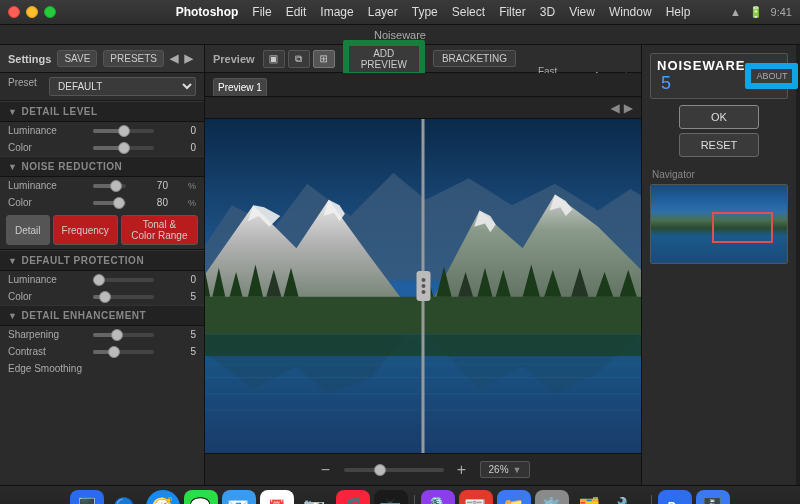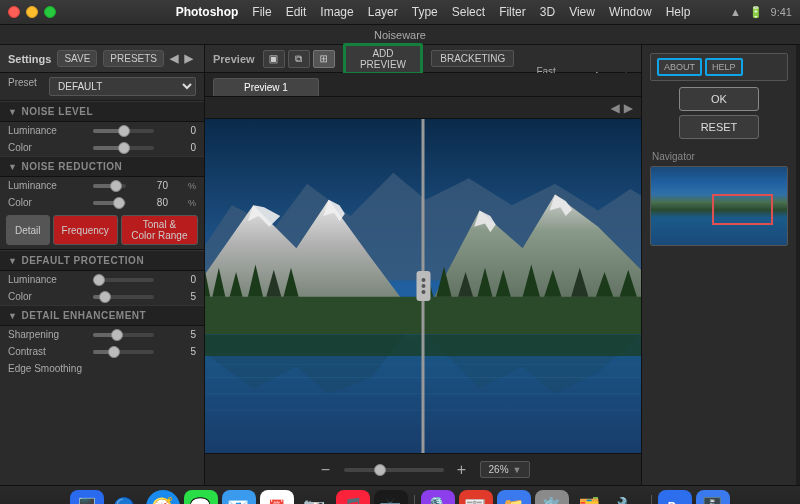--- a/index.html
+++ b/index.html
@@ -99,39 +99,39 @@
     }
     #preview-header .preview-label { color: #aaa; font-size: 11px; font-weight: 600; }
     .preview-btns { display: flex; gap: 3px; align-items: center; }
     .prev-btn {
       width: 22px; height: 18px; background: #3a3a3a; border: 1px solid #555;
       color: #ccc; font-size: 10px; display: flex; align-items: center; justify-content: center;
       cursor: pointer; border-radius: 2px;
     }
     .prev-btn.active { background: #555; border-color: #777; }
     .add-preview-btn {
-      background: #3a3a3a; border: 3px solid #15803d; color: #ccc; font-size: 10px;
+      background: #3a3a3a; border: 6px solid #15803d; color: #ccc; font-size: 10px;
       padding: 2px 8px; border-radius: 2px; cursor: pointer;
     }
     .bracketing-btn {
       background: #3a3a3a; border: 1px solid #555; color: #ccc; font-size: 10px;
       padding: 2px 8px; border-radius: 2px; cursor: pointer;
     }
     .preview-options { display: flex; align-items: center; gap: 6px; margin-left: 4px; }
     .radio-group { display: flex; align-items: center; gap: 4px; margin-top: 36px; }
     .radio-dot { width: 8px; height: 8px; border-radius: 50%; border: 1px solid #888; }
     .radio-dot.active { background: #4a9eff; border-color: #4a9eff; }
     .radio-label { color: #aaa; font-size: 10px; }
 
     #preview-tabs {
       height: 24px; background: #252525; display: flex; align-items: flex-end;
       padding: 0 8px; border-bottom: 1px solid #111;
     }
     .preview-tab {
-      padding: 3px 30px; background: #333; border: 1px solid #555; border-bottom: none;
+      padding: 3px 4px; background: #333; border: 1px solid #555; border-bottom: none;
       color: #ccc; font-size: 10px; cursor: pointer; border-radius: 3px 3px 0 0; margin-right: 2px;
     }
     .preview-tab.active { background: #444; color: #fff; }
 
     #preview-nav {
       height: 22px; background: #252525; display: flex; align-items: center;
       justify-content: flex-end; padding: 0 8px; gap: 4px; border-bottom: 1px solid #111;
     }
     .nav-arrow { color: #888; cursor: pointer; font-size: 12px; }
 
@@ -180,21 +180,21 @@
     }
     .noiseware-header {
       width: 100%; display: flex; align-items: center; justify-content: space-between;
       background: #333; border: 1px solid #555; padding: 4px 6px; margin-bottom: 6px;
       border-radius: 2px;
     }
     .noiseware-logo { color: #fff; font-size: 13px; font-weight: 700; letter-spacing: 1px; }
     .noiseware-version { color: #4a9eff; font-size: 18px; font-weight: 300; margin-left: 4px; }
     .header-btns { display: flex; gap: 3px; }
     .header-sm-btn {
-      background: #3a3a3a; border: 2px solid #0ea5e9; color: #aaa; font-size: 9px;
+      background: #3a3a3a; border: 6px solid #0ea5e9; color: #aaa; font-size: 9px;
       padding: 2px 5px; border-radius: 2px; cursor: pointer; text-align: center;
     }
 
     .action-btn {
       width: 80px; padding: 5px 0; margin-bottom: 4px; background: #3a3a3a;
       border: 1px solid #666; color: #ddd; font-size: 11px; border-radius: 3px;
       cursor: pointer; text-align: center;
     }
     .ok-btn { background: #3a3a3a; border-color: #888; }
 
@@ -278,21 +278,21 @@
 
     <div class="preset-row">
       <label>Preset</label>
       <select class="preset-select">
         <option>DEFAULT</option>
       </select>
     </div>
 
     <div class="section-title">
       <span class="arrow">▼</span>
-      <span>NOISE LEVEL</span>
+      <span>DETAIL LEVEL</span>
     </div>
     <div class="control-row">
       <span class="control-label">Luminance</span>
       <div class="slider-track">
         <div class="slider-fill" style="width:50%"></div>
         <div class="slider-thumb" style="left:calc(50% - 6px)"></div>
       </div>
       <span class="control-value">0</span>
     </div>
     <div class="control-row">
@@ -506,20 +506,24 @@
         <span>26%</span>
         <span class="zoom-dropdown-arrow">▼</span>
       </div>
     </div>
 
   </div>
 
   <div id="right-panel">
 
     <div class="noiseware-header">
+      <div>
+        <span class="noiseware-logo">NOISEWARE</span>
+        <span class="noiseware-version">5</span>
+      </div>
       <div class="header-btns">
         <button class="header-sm-btn">ABOUT</button>
         <button class="header-sm-btn">HELP</button>
       </div>
     </div>
 
     <button class="action-btn ok-btn">OK</button>
 
     <button class="action-btn">RESET</button>
 

